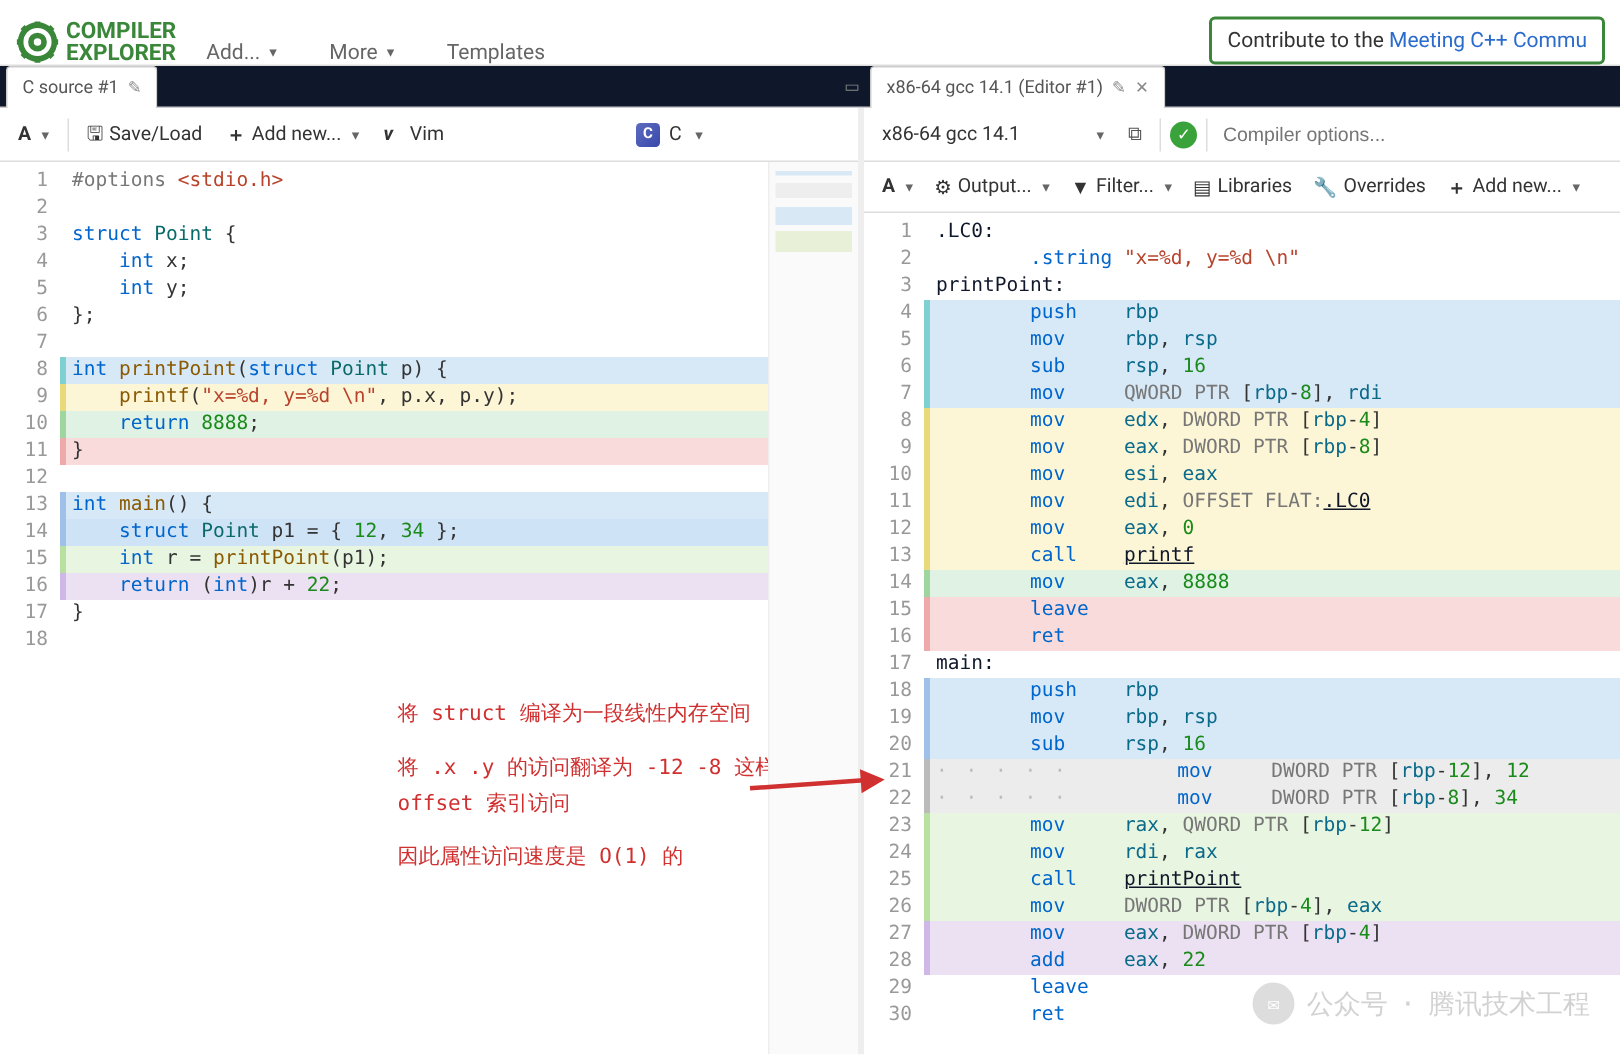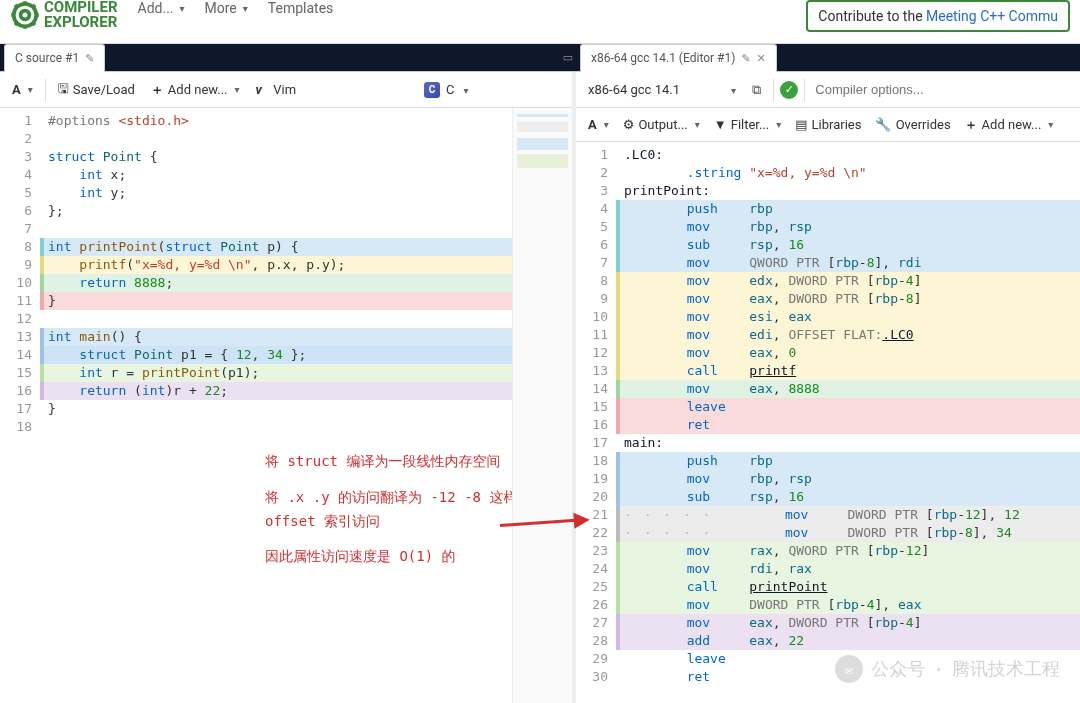--- a/index.html
+++ b/index.html
@@ -1,21 +1,21 @@
 <!DOCTYPE html>
 <html><head>
 <meta charset="utf-8">
 <style>
   * { box-sizing: border-box; margin: 0; padding: 0; }
   body { font-family: -apple-system, BlinkMacSystemFont, "Segoe UI", Roboto, sans-serif; font-size: 13px; color: #333; overflow: hidden; width: 1080px; height: 703px; }
-  .top-bar { height: 44px; display: flex; align-items: flex-start; padding: 0 10px; border-bottom: 1px solid #ddd; }
+  .top-bar { height: 44px; display: flex; align-items: flex-end; padding: 0 10px; border-bottom: 1px solid #ddd; }
   .logo { display: flex; align-items: center; font-weight: bold; font-size: 15px; color: #3a873a; letter-spacing: 0; line-height: 1; }
   .logo svg { margin-right: 4px; }
   .logo .lt { display:inline-block; }
-  .top-menu { display: flex; margin-left: 20px; gap: 20px; }
+  .top-menu { display: flex; margin-left: 20px; gap: 35px; }
   .top-menu-item { color: #666; cursor: pointer; font-size: 14px; display:flex; align-items:center; gap:3px;}
   .contribute { margin-left: auto; border: 2px solid #3a873a; border-radius: 4px; padding: 6px 10px; font-size: 14px; white-space: nowrap; overflow:hidden;}
   .contribute .link { color: #2a6bcc; }
 
   .tabs-row { height: 28px; background: #0f172a; border-bottom: 1px solid #ccc; display: flex; }
   .tab-slot { width: 576px; display:flex; align-items:center; }
   .tab-slot.right { flex:1;text-align:center; }
   .tab { background:#fff; border:1px solid #ccc; border-bottom:none; height:28px; padding:0 10px; display:flex; align-items:center; font-size:12px; color:#555; gap:6px; margin-left:4px; border-radius:3px 3px 0 0;}
   .tab .pencil, .tab .x { color:#888; font-size:11px;}
   .resizer-v-top { margin-left:auto; width:16px; display:flex; align-items:center; justify-content:center; color:#888; font-size:11px;}
@@ -180,21 +180,21 @@
           <div>11</div>
           <div>12</div>
           <div>13</div>
           <div>14</div>
           <div>15</div>
           <div>16</div>
           <div>17</div>
           <div>18</div>
         </div>
       <div class="code" id="src-code">
-        <div class="annot" style="left:225px; top:342px; width:280px;">
+        <div class="annot" style="left:225px; top:357px; width:280px;">
           <div>将 struct 编译为一段线性内存空间</div>
           <div style="height:12px"></div>
           <div>将 .x .y 的访问翻译为 -12 -8 这样的</div>
           <div>offset 索引访问</div>
           <div style="height:12px"></div>
           <div>因此属性访问速度是 O(1) 的</div>
         </div>
       <div class="code-line "><span class="pp">#options </span><span class="str">&lt;stdio.h&gt;</span></div>
           <div class="code-line "></div>
           <div class="code-line "><span class="kw">struct</span><span> </span><span class="ty">Point</span><span> {</span></div>

